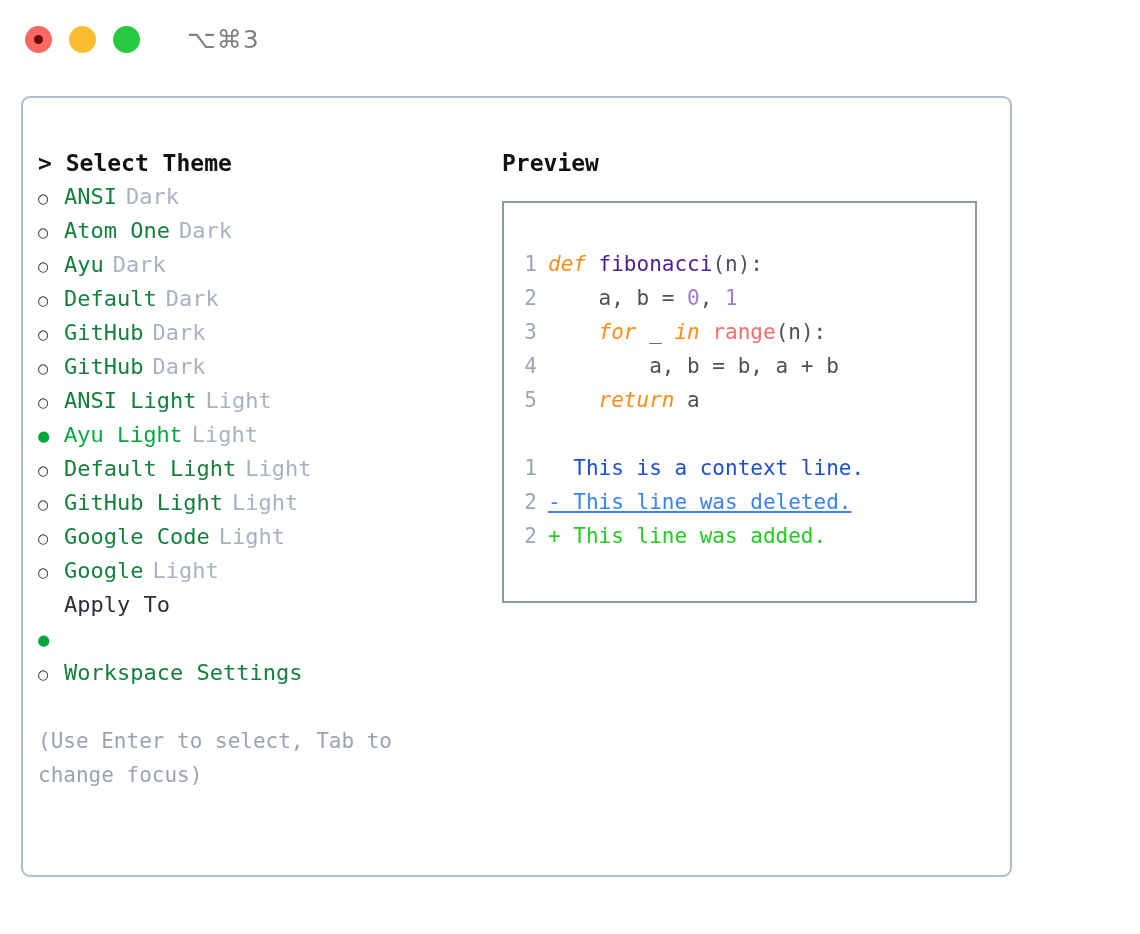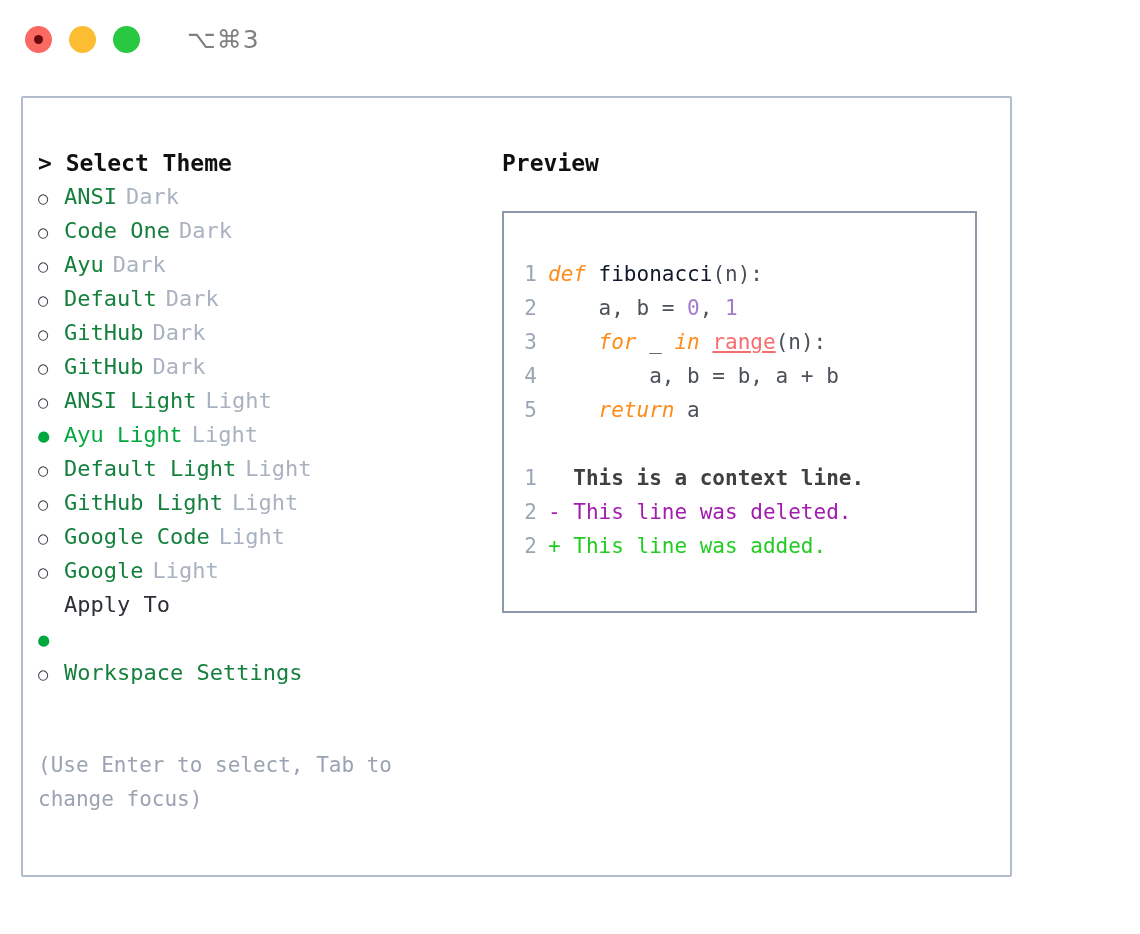--- a/index.html
+++ b/index.html
@@ -57,21 +57,21 @@
   }
 
   
   .panel {
     position: absolute;
     left: 21px;
     top: 96px;
     width: 991px;
     height: 781px;
     border: 2px solid #b3bcca;
-    border-radius: 2px;
+    border-radius: 9px;
     box-sizing: border-box;
     background: #ffffff;
   }
   .panel-inner {
     position: relative;
     width: 100%;
     height: 100%;
   }
 
   
@@ -118,36 +118,35 @@
     white-space: pre;
   }
   .gap-block { height: 34px; }
 
   .hint {
     font-size: 21px;
     color: #9aa3b2;
     line-height: 34px;
     width: 400px;
     white-space: normal;
-    margin-top: 24px;
   }
 
   
   .right-col {
     position: absolute;
     left: 479px;
     top: 48px;
     width: 490px;
   }
   .preview-title {
     font-size: 23px;
     font-weight: bold;
     color: #101010;
     line-height: 34px;
-    margin-bottom: 31px;
+    margin-bottom: 21px;
   }
   .preview-box {
     width: 475px;
     height: 402px;
     border: 2px solid #8d99ab;
     box-sizing: border-box;
     background: #ffffff;
     padding: 44px 0 0 0;
   }
   .code-line {
@@ -163,26 +162,26 @@
     text-align: right;
     color: #9aa5b5;
     padding-right: 11px;
     box-sizing: border-box;
   }
   .ctext { white-space: pre; }
   .blank-line { height: 34px; }
 
   
   .tok-kw      { color: #ff8c1a; font-style: italic; }
-  .tok-fn      { color: #0f172a; }
+  .tok-fn      { color: #4c1d95; }
   .tok-plain   { color: #4a5159; }
   .tok-num     { color: #a37acc; }
-  .tok-builtin { color: #f76d6d; text-decoration: underline; }
-  .diff-ctx    { color: #404040; font-weight: bold; }
-  .diff-del    { color: #a21caf; }
+  .tok-builtin { color: #f76d6d; }
+  .diff-ctx    { color: #1d4ed8; }
+  .diff-del    { color: #3b82f6; text-decoration: underline; }
   .diff-add    { color: #22cc22; }
 </style>
 </head>
 <body>
 
 <div class="titlebar">
   <div class="lights">
     <div class="light red">
       <div class="rec-dot"></div>
     </div>
@@ -192,21 +191,21 @@
   <div class="shortcut">⌥⌘3</div>
 </div>
 
 <div class="panel">
   <div class="panel-inner">
 
     <div class="left-col">
       <div class="section-title">&gt; Select Theme</div>
       <div id="theme-list">
           <div class="opt-row"><span class="opt-marker">○</span><span class="opt-label">ANSI</span><span class="opt-suffix">Dark</span></div>
-          <div class="opt-row"><span class="opt-marker">○</span><span class="opt-label">Code One</span><span class="opt-suffix">Dark</span></div>
+          <div class="opt-row"><span class="opt-marker">○</span><span class="opt-label">Atom One</span><span class="opt-suffix">Dark</span></div>
           <div class="opt-row"><span class="opt-marker">○</span><span class="opt-label">Ayu</span><span class="opt-suffix">Dark</span></div>
           <div class="opt-row"><span class="opt-marker">○</span><span class="opt-label">Default</span><span class="opt-suffix">Dark</span></div>
           <div class="opt-row"><span class="opt-marker">○</span><span class="opt-label">GitHub</span><span class="opt-suffix">Dark</span></div>
           <div class="opt-row"><span class="opt-marker">○</span><span class="opt-label">GitHub</span><span class="opt-suffix">Dark</span></div>
           <div class="opt-row"><span class="opt-marker">○</span><span class="opt-label">ANSI Light</span><span class="opt-suffix">Light</span></div>
           <div class="opt-row selected"><span class="opt-marker sel">●</span><span class="opt-label">Ayu Light</span><span class="opt-suffix">Light</span></div>
           <div class="opt-row"><span class="opt-marker">○</span><span class="opt-label">Default Light</span><span class="opt-suffix">Light</span></div>
           <div class="opt-row"><span class="opt-marker">○</span><span class="opt-label">GitHub Light</span><span class="opt-suffix">Light</span></div>
           <div class="opt-row"><span class="opt-marker">○</span><span class="opt-label">Google Code</span><span class="opt-suffix">Light</span></div>
           <div class="opt-row"><span class="opt-marker">○</span><span class="opt-label">Google</span><span class="opt-suffix">Light</span></div>

